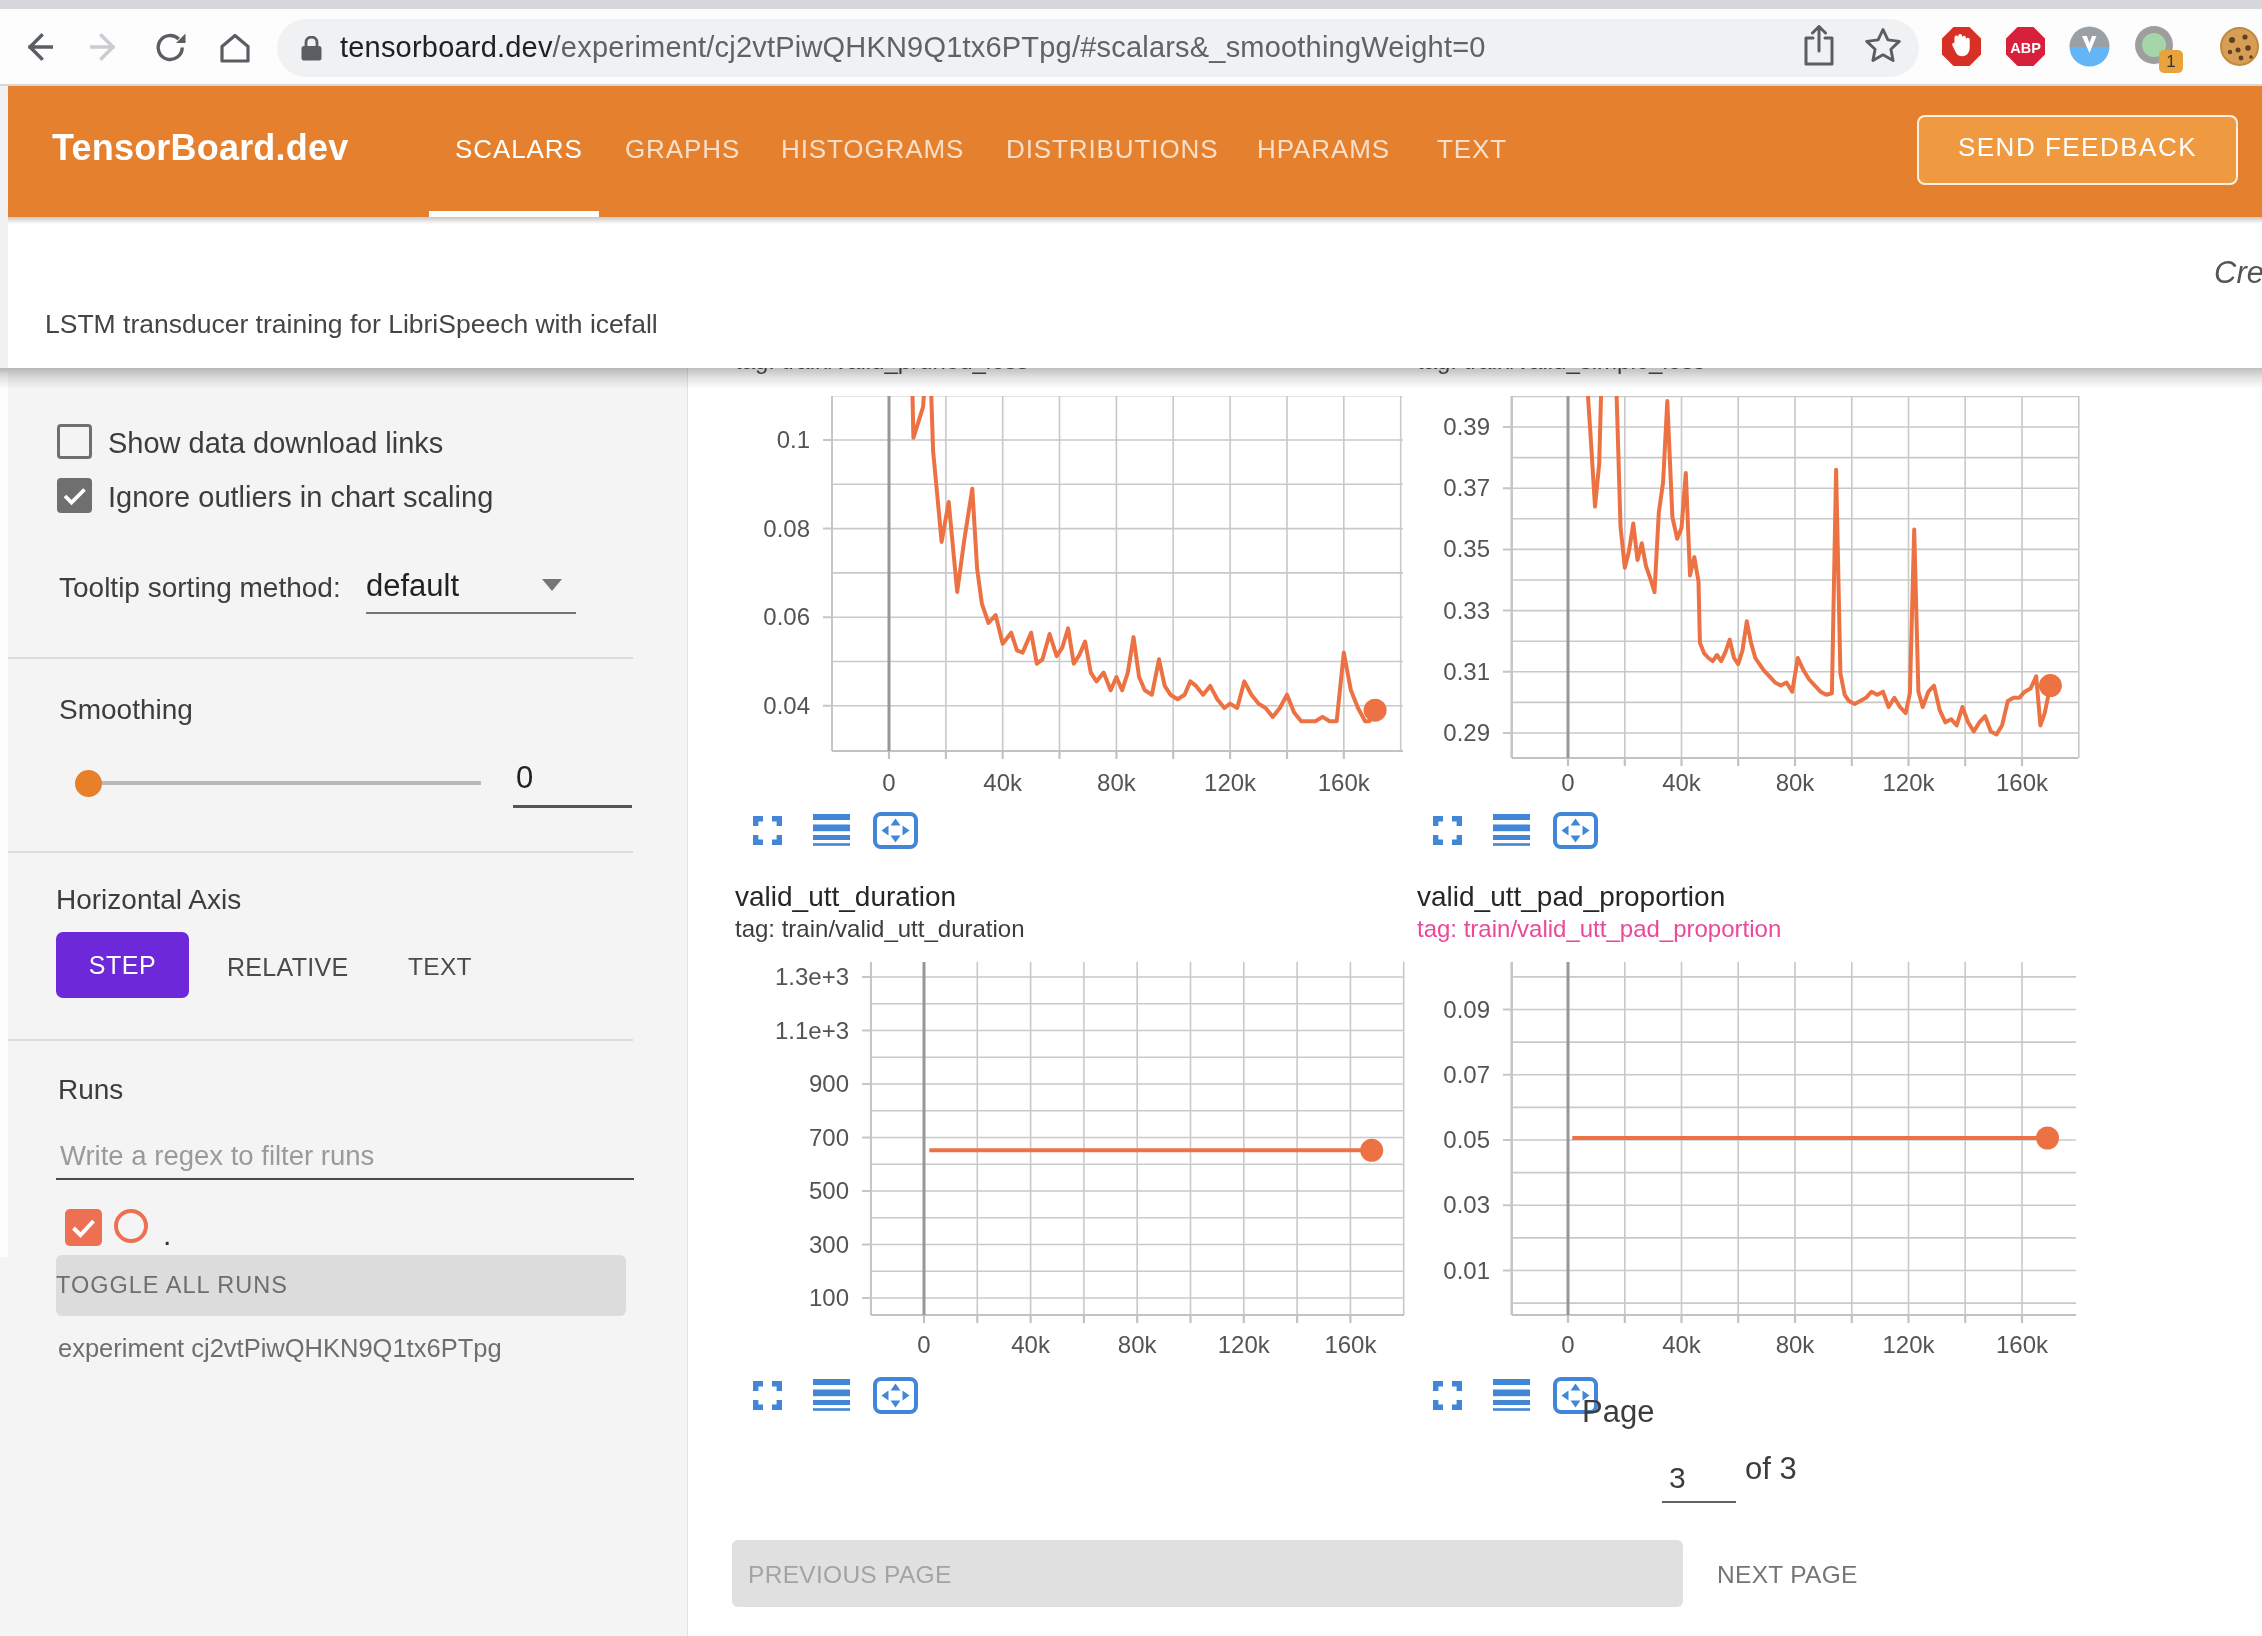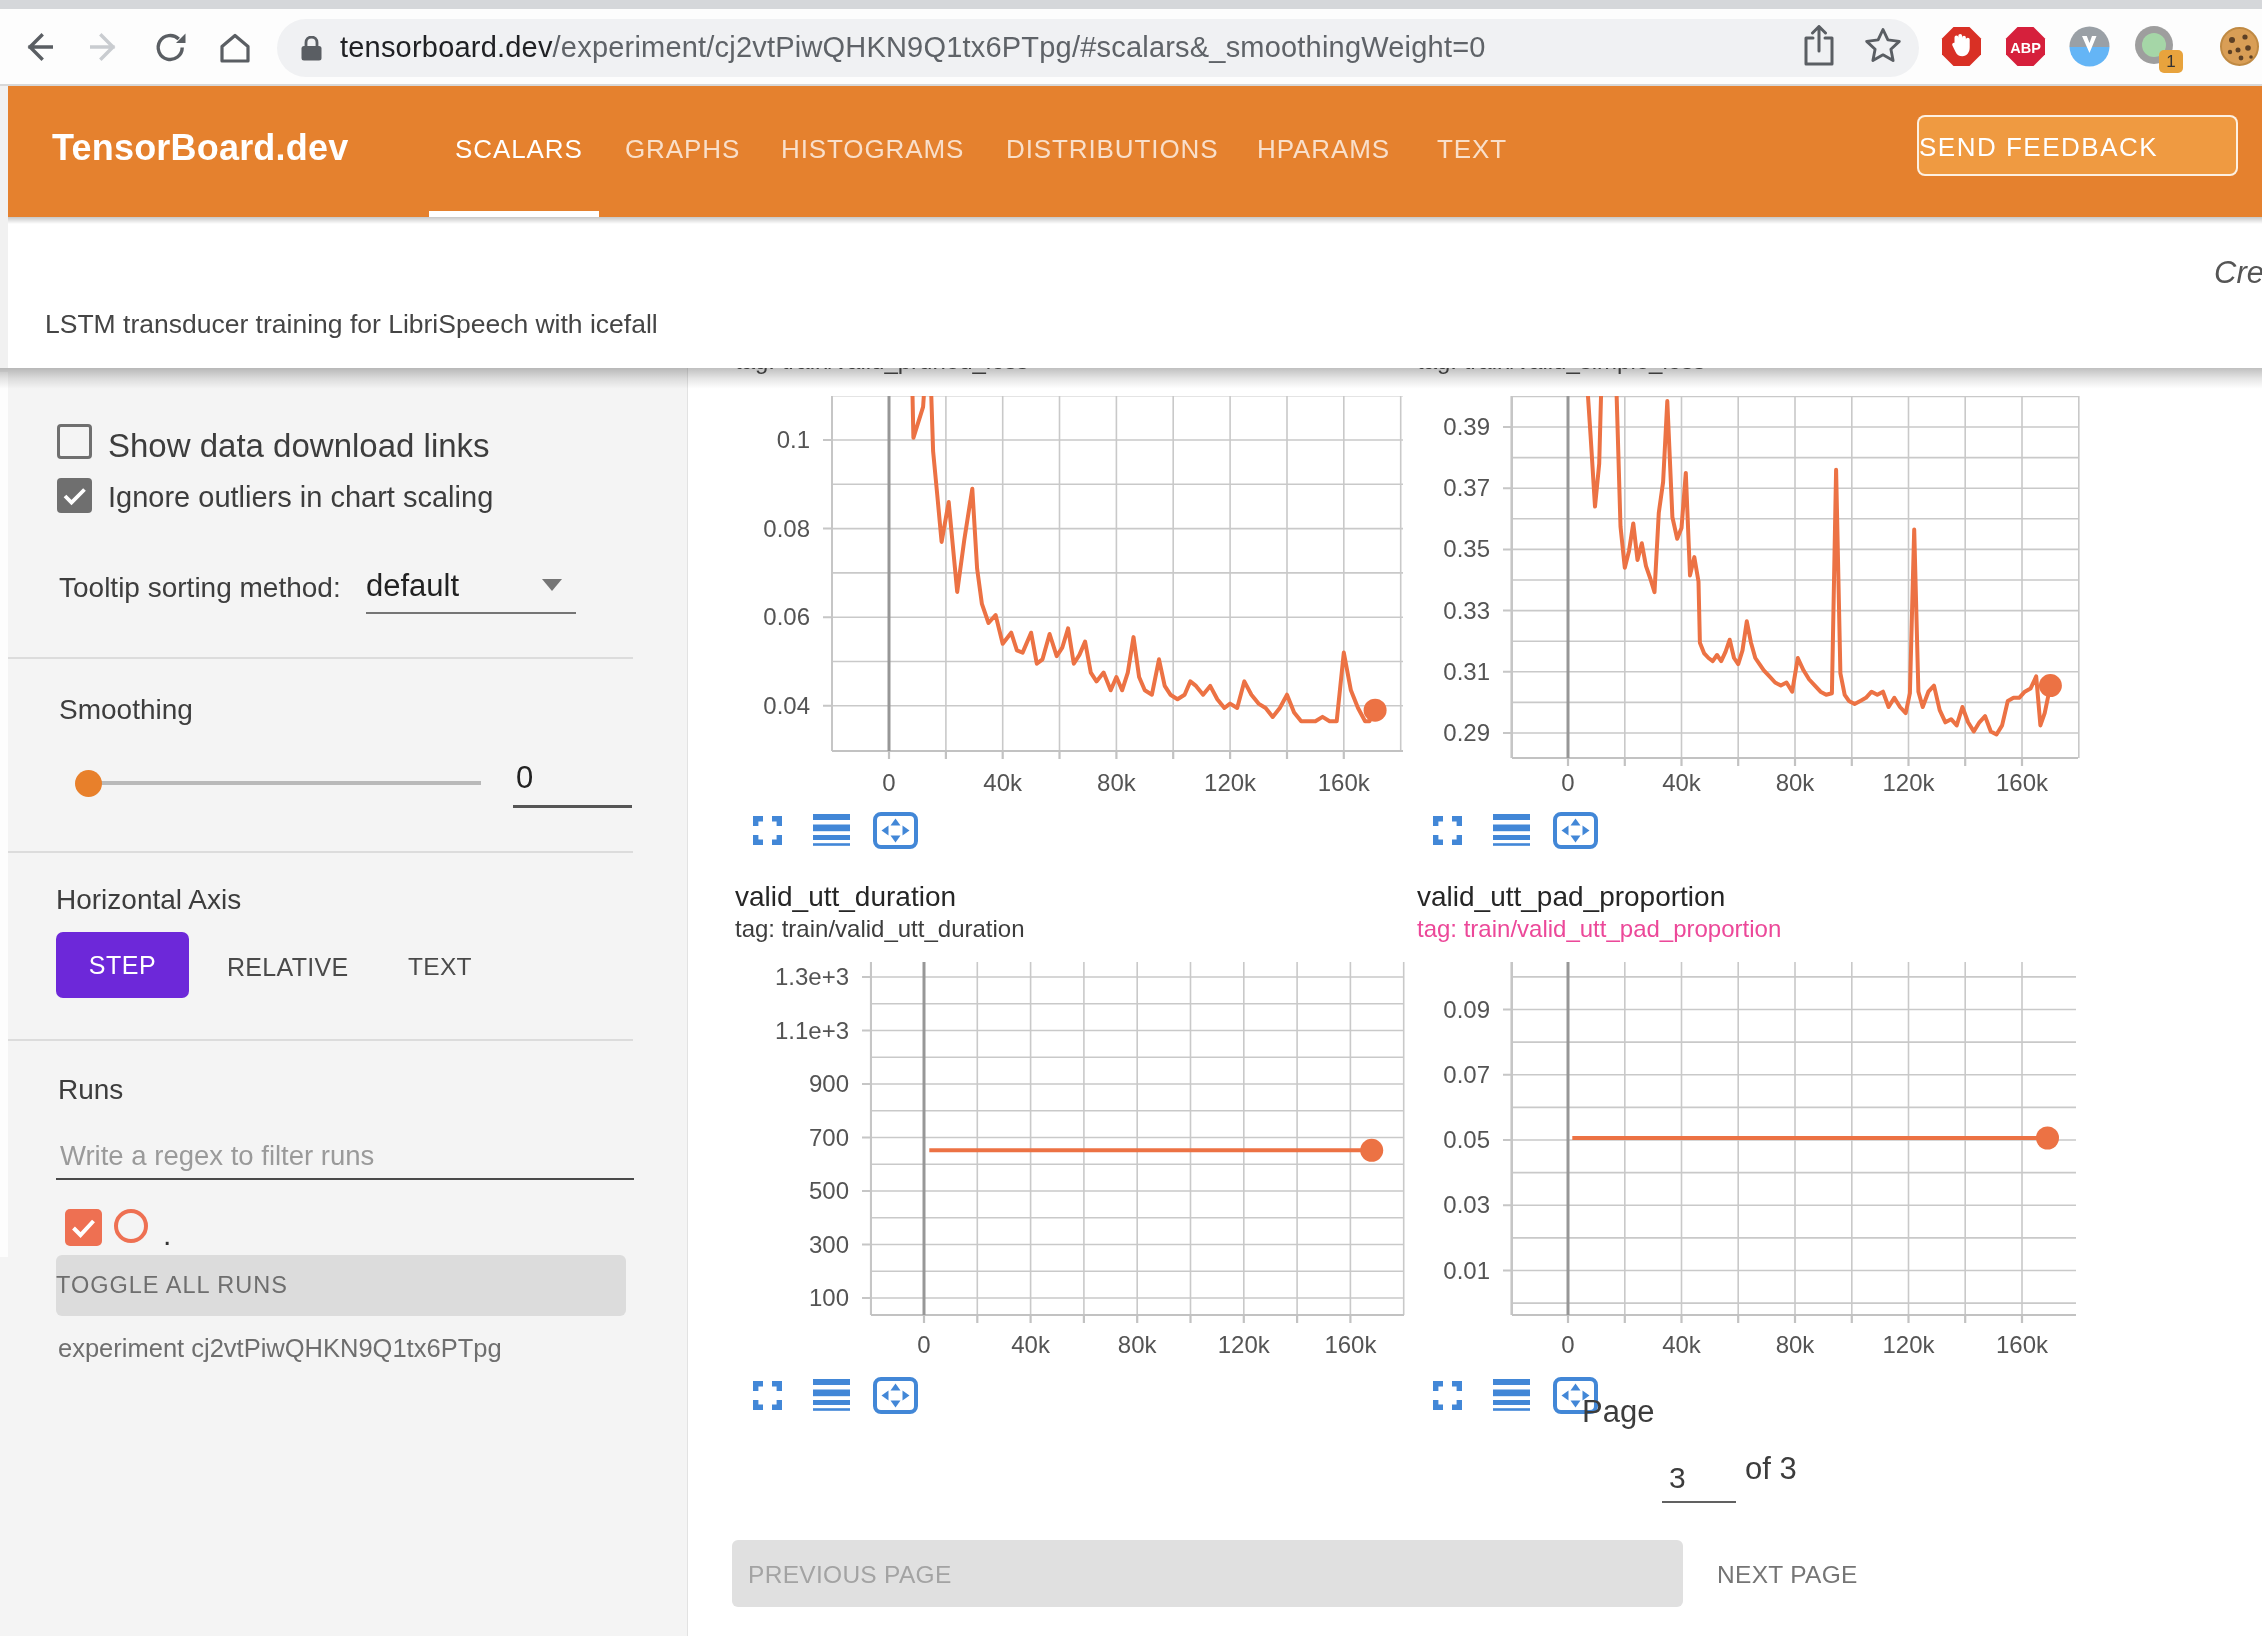--- a/index.html
+++ b/index.html
@@ -81,31 +81,31 @@
 
 <div class="abs" style="left:8px;top:86px;width:2254px;height:131px;background:#e5812e"></div>
 <div class="abs" style="left:52px;top:127px;font-size:36px;font-weight:bold;color:#fff;letter-spacing:0.2px">TensorBoard.dev</div>
 <div class="abs" style="left:455px;top:134px;font-size:26px;color:#fff;letter-spacing:0.9px">SCALARS</div>
 <div class="abs" style="left:625px;top:134px;font-size:26px;color:rgba(255,255,255,0.75);letter-spacing:0.9px">GRAPHS</div>
 <div class="abs" style="left:781px;top:134px;font-size:26px;color:rgba(255,255,255,0.75);letter-spacing:0.9px">HISTOGRAMS</div>
 <div class="abs" style="left:1006px;top:134px;font-size:26px;color:rgba(255,255,255,0.75);letter-spacing:0.9px">DISTRIBUTIONS</div>
 <div class="abs" style="left:1257px;top:134px;font-size:26px;color:rgba(255,255,255,0.75);letter-spacing:0.9px">HPARAMS</div>
 <div class="abs" style="left:1437px;top:134px;font-size:26px;color:rgba(255,255,255,0.75);letter-spacing:0.9px">TEXT</div>
 <div class="abs" style="left:429px;top:211px;width:170px;height:6px;background:#fff"></div>
-<div class="abs" style="left:1917px;top:115px;width:321px;height:61px;background:#ef9a41;border:2.5px solid rgba(255,255,255,0.85);border-radius:8px;color:#fff;font-size:26px;letter-spacing:1.5px;text-align:left;line-height:61px">SEND FEEDBACK</div>
+<div class="abs" style="left:1917px;top:115px;width:321px;height:70px;background:#ef9a41;border:2.5px solid rgba(255,255,255,0.85);border-radius:8px;color:#fff;font-size:26px;letter-spacing:1.5px;text-align:center;line-height:61px">SEND FEEDBACK</div>
 
 <div class="abs" style="left:8px;top:217px;width:2254px;height:151px;background:#fff"></div>
 <div class="abs" style="left:0;top:217px;width:2262px;height:7px;background:linear-gradient(rgba(0,0,0,0.22),rgba(0,0,0,0))"></div>
 <div class="abs" style="left:2214px;top:255px;font-size:31px;font-style:italic;color:#555">Crea</div>
 <div class="abs" style="left:45px;top:309px;font-size:26.5px;color:#454545">LSTM transducer training for LibriSpeech with icefall</div>
 
 <div class="abs" style="left:0;top:368px;width:688px;height:1268px;background:#f4f4f4;border-right:1px solid #e2e2e2"></div>
 <div class="abs" style="left:0;top:86px;width:8px;height:282px;background:#f1f1f1"></div>
 <div class="abs" style="left:0;top:372px;width:8px;height:885px;background:#fdfdfd"></div>
-<div class="abs" style="left:108px;top:427px;font-size:33px;color:#3d3d3d">Show data download links</div>
+<div class="abs" style="left:108px;top:427px;font-size:29px;color:#3d3d3d">Show data download links</div>
 <div class="abs" style="left:108px;top:481px;font-size:29px;color:#3d3d3d">Ignore outliers in chart scaling</div>
 <div class="abs" style="left:59px;top:572px;font-size:28px;color:#3d3d3d">Tooltip sorting method:</div>
 <div class="abs" style="left:366px;top:568px;font-size:31px;color:#222">default</div>
 <div class="abs" style="left:366px;top:612px;width:210px;height:2px;background:#757575"></div>
 <div class="abs" style="left:8px;top:657px;width:625px;height:2px;background:#dcdcdc"></div>
 <div class="abs" style="left:59px;top:694px;font-size:28px;color:#3d3d3d">Smoothing</div>
 <div class="abs" style="left:100px;top:781px;width:381px;height:4px;background:#b9b9b9"></div>
 <div class="abs" style="left:75px;top:770px;width:27px;height:27px;border-radius:50%;background:#e8802b"></div>
 <div class="abs" style="left:516px;top:760px;font-size:31px;color:#222">0</div>
 <div class="abs" style="left:513px;top:805px;width:119px;height:2.5px;background:#555"></div>

